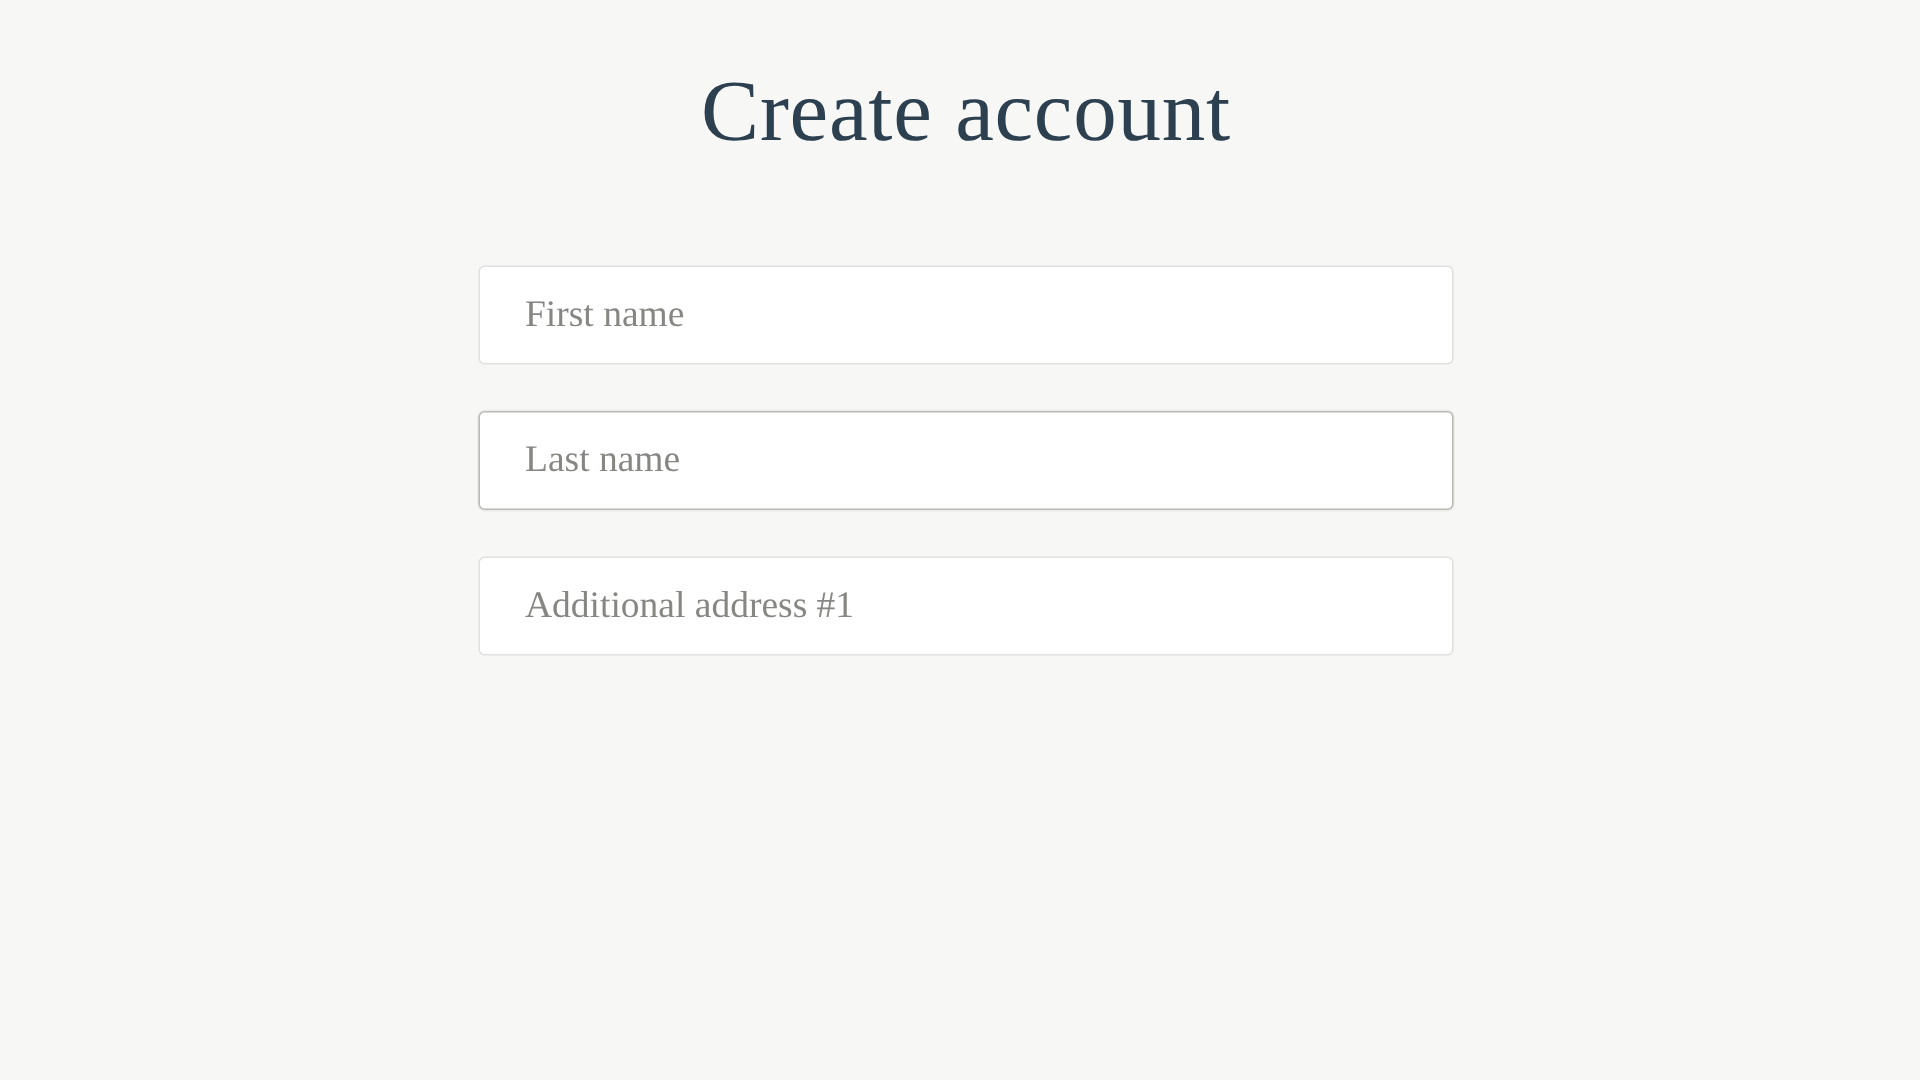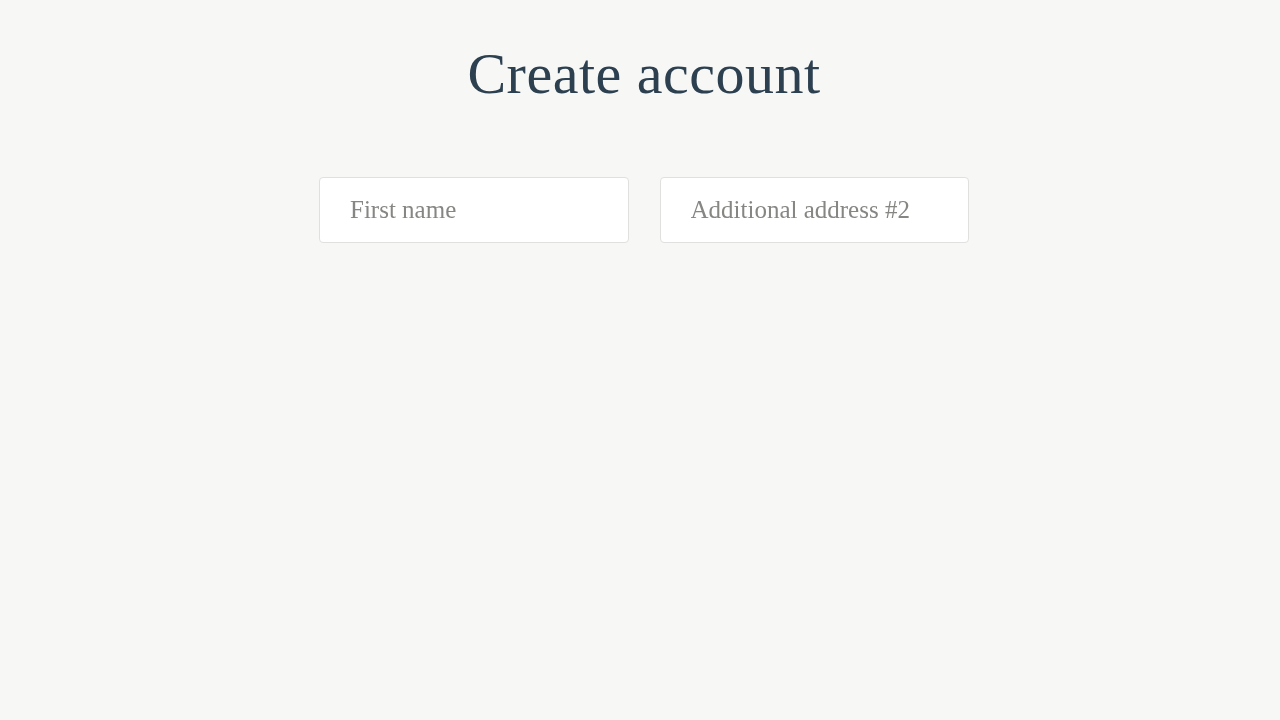--- a/index.html
+++ b/index.html
@@ -29,20 +29,21 @@
       font-weight: 400;
       color: #2c4050;
       font-family: Georgia, 'Times New Roman', serif;
       letter-spacing: 0.5px;
       margin-bottom: 62px;
     }
     
     .form {
       width: 658px;
       display: flex;
+      flex-direction: column;
       gap: 31px;
     }
     
     .input-field {
       width: 100%;
       height: 66px;
       background-color: #ffffff;
       border: 1px solid #e0e0de;
       border-radius: 4px;
       padding: 0 30px;
@@ -64,19 +65,20 @@
   </style>
 </head>
 <body>
 
 <div class="container">
   <h1 class="page-title">Create account</h1>
 
   <form class="form">
     <input type="text" class="input-field" placeholder="First name" style="">
 
+    <input type="text" class="input-field focused" placeholder="Last name" style="">
 
 
+    <input type="text" class="input-field" placeholder="Additional address #1" style="">
 
-    <input type="text" class="input-field" placeholder="Additional address #2" style="">
 
   </form>
 </div>
 
 </body></html>

